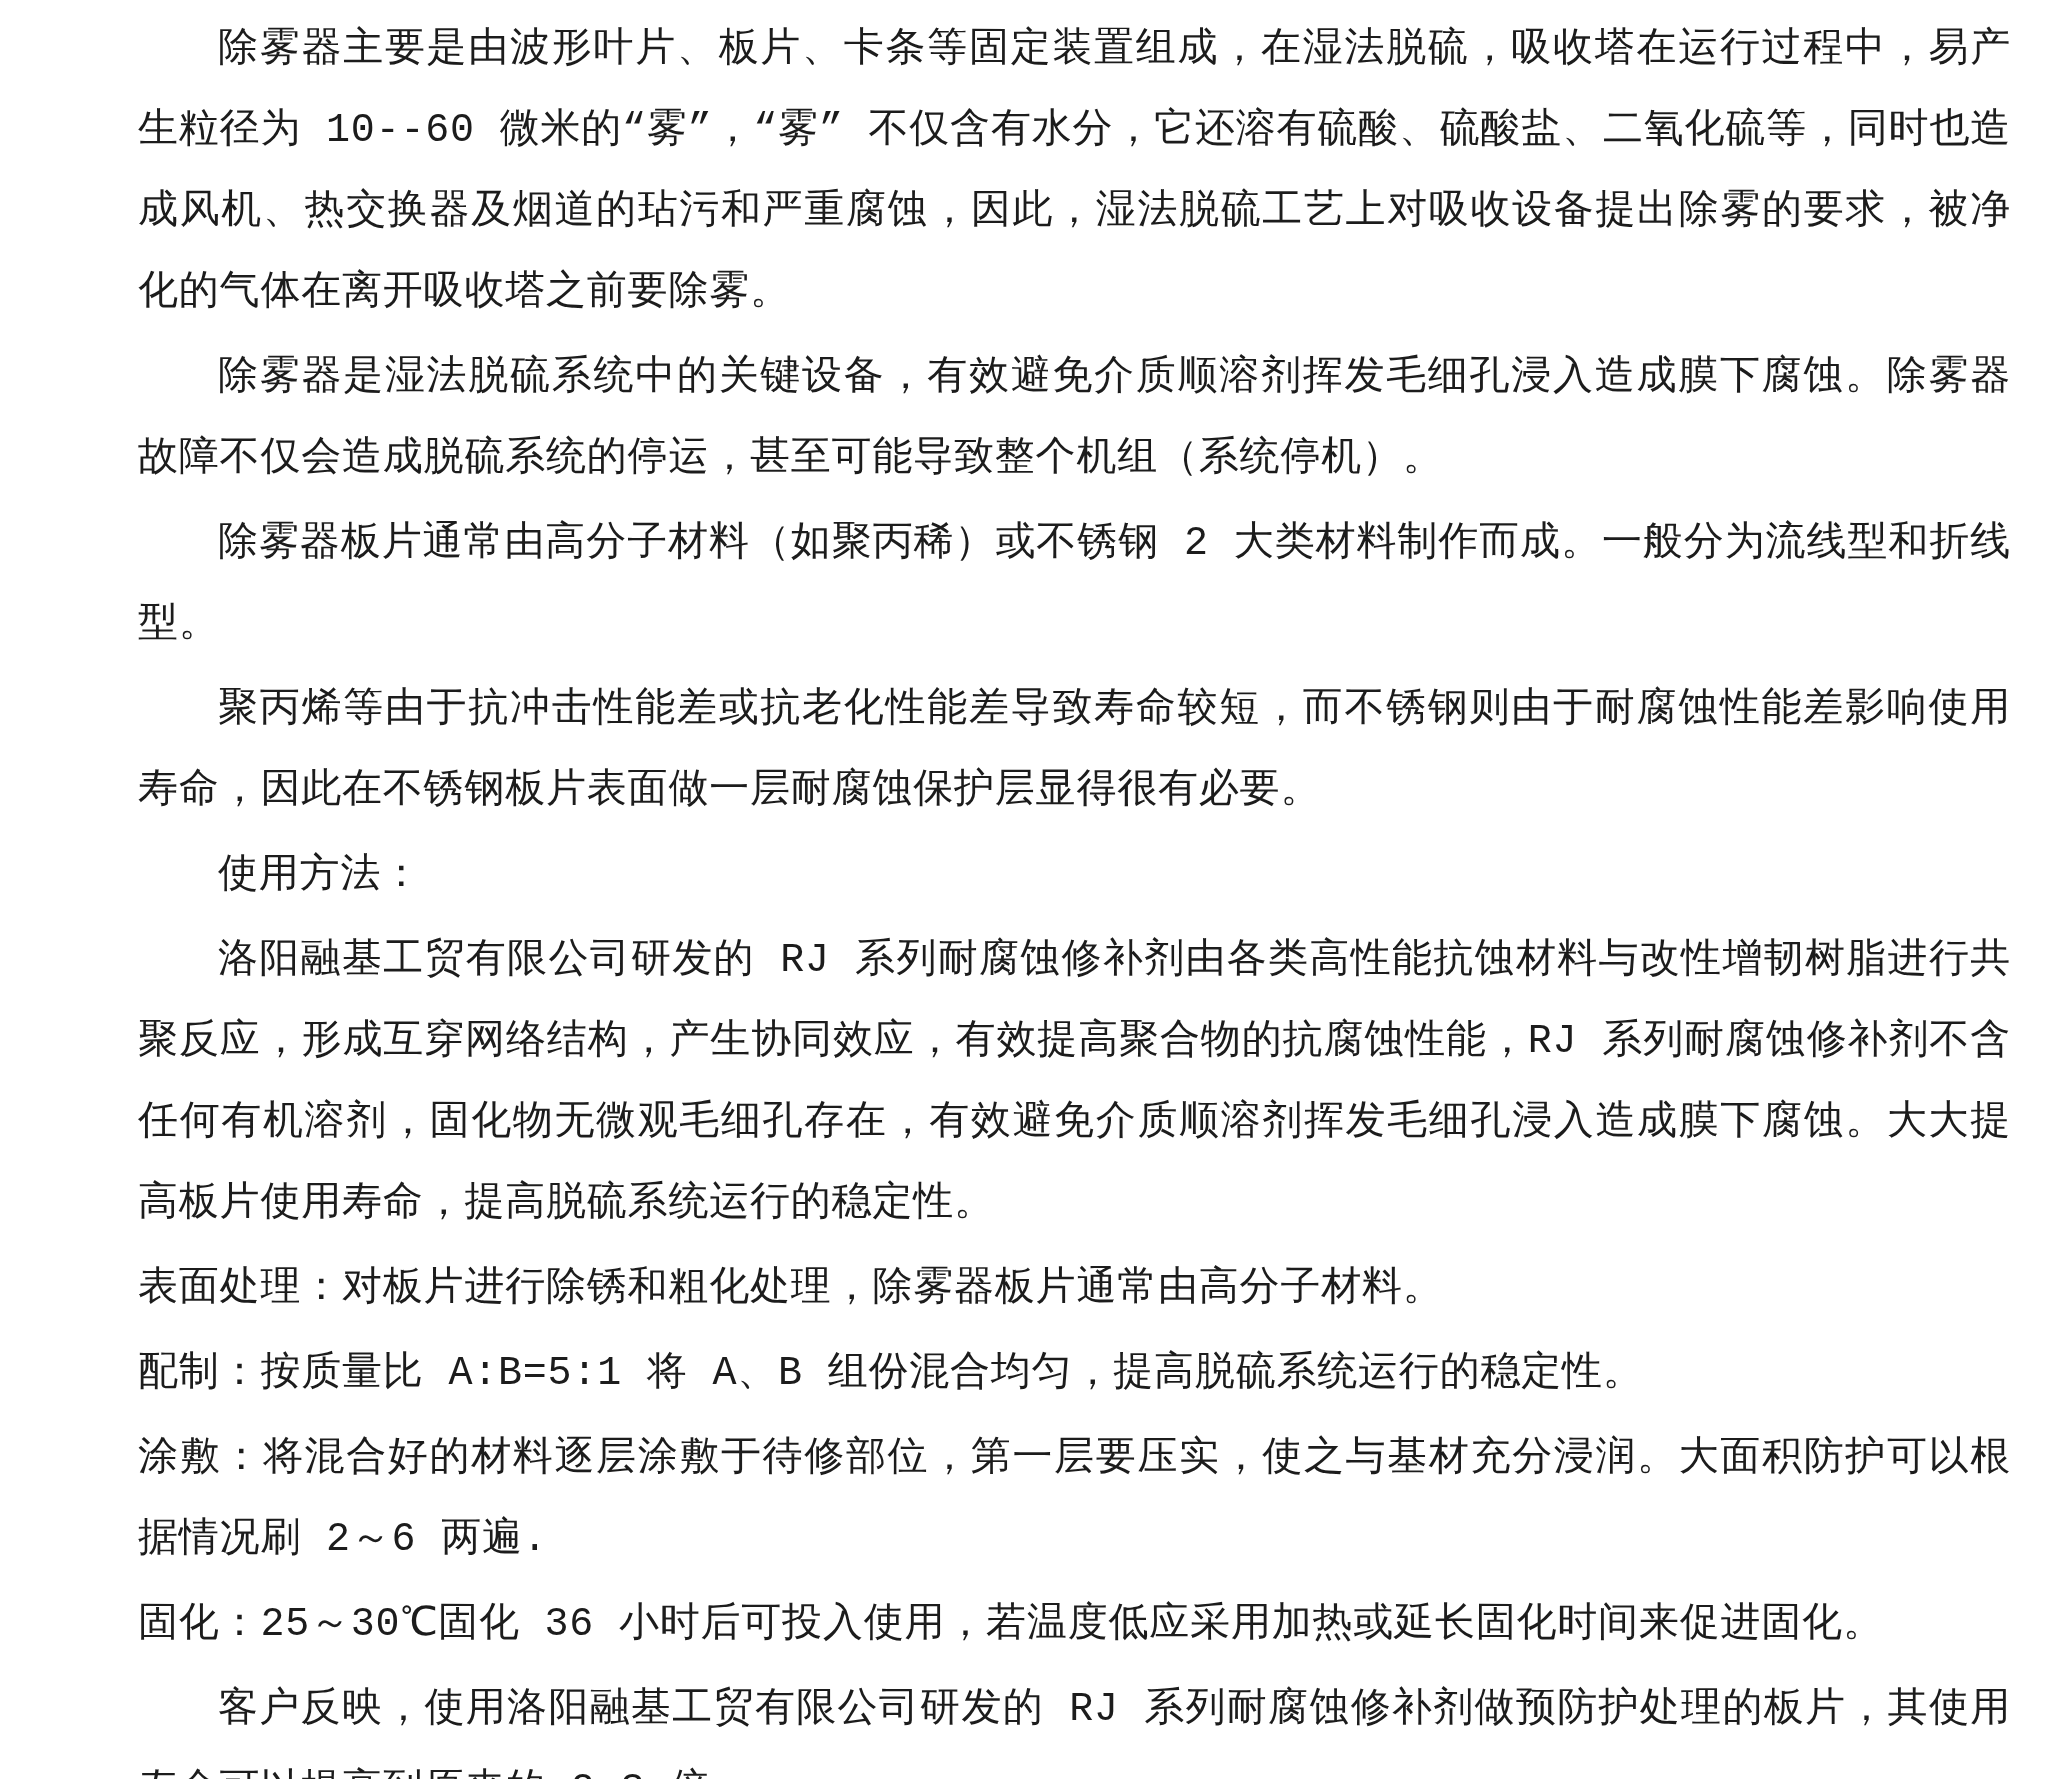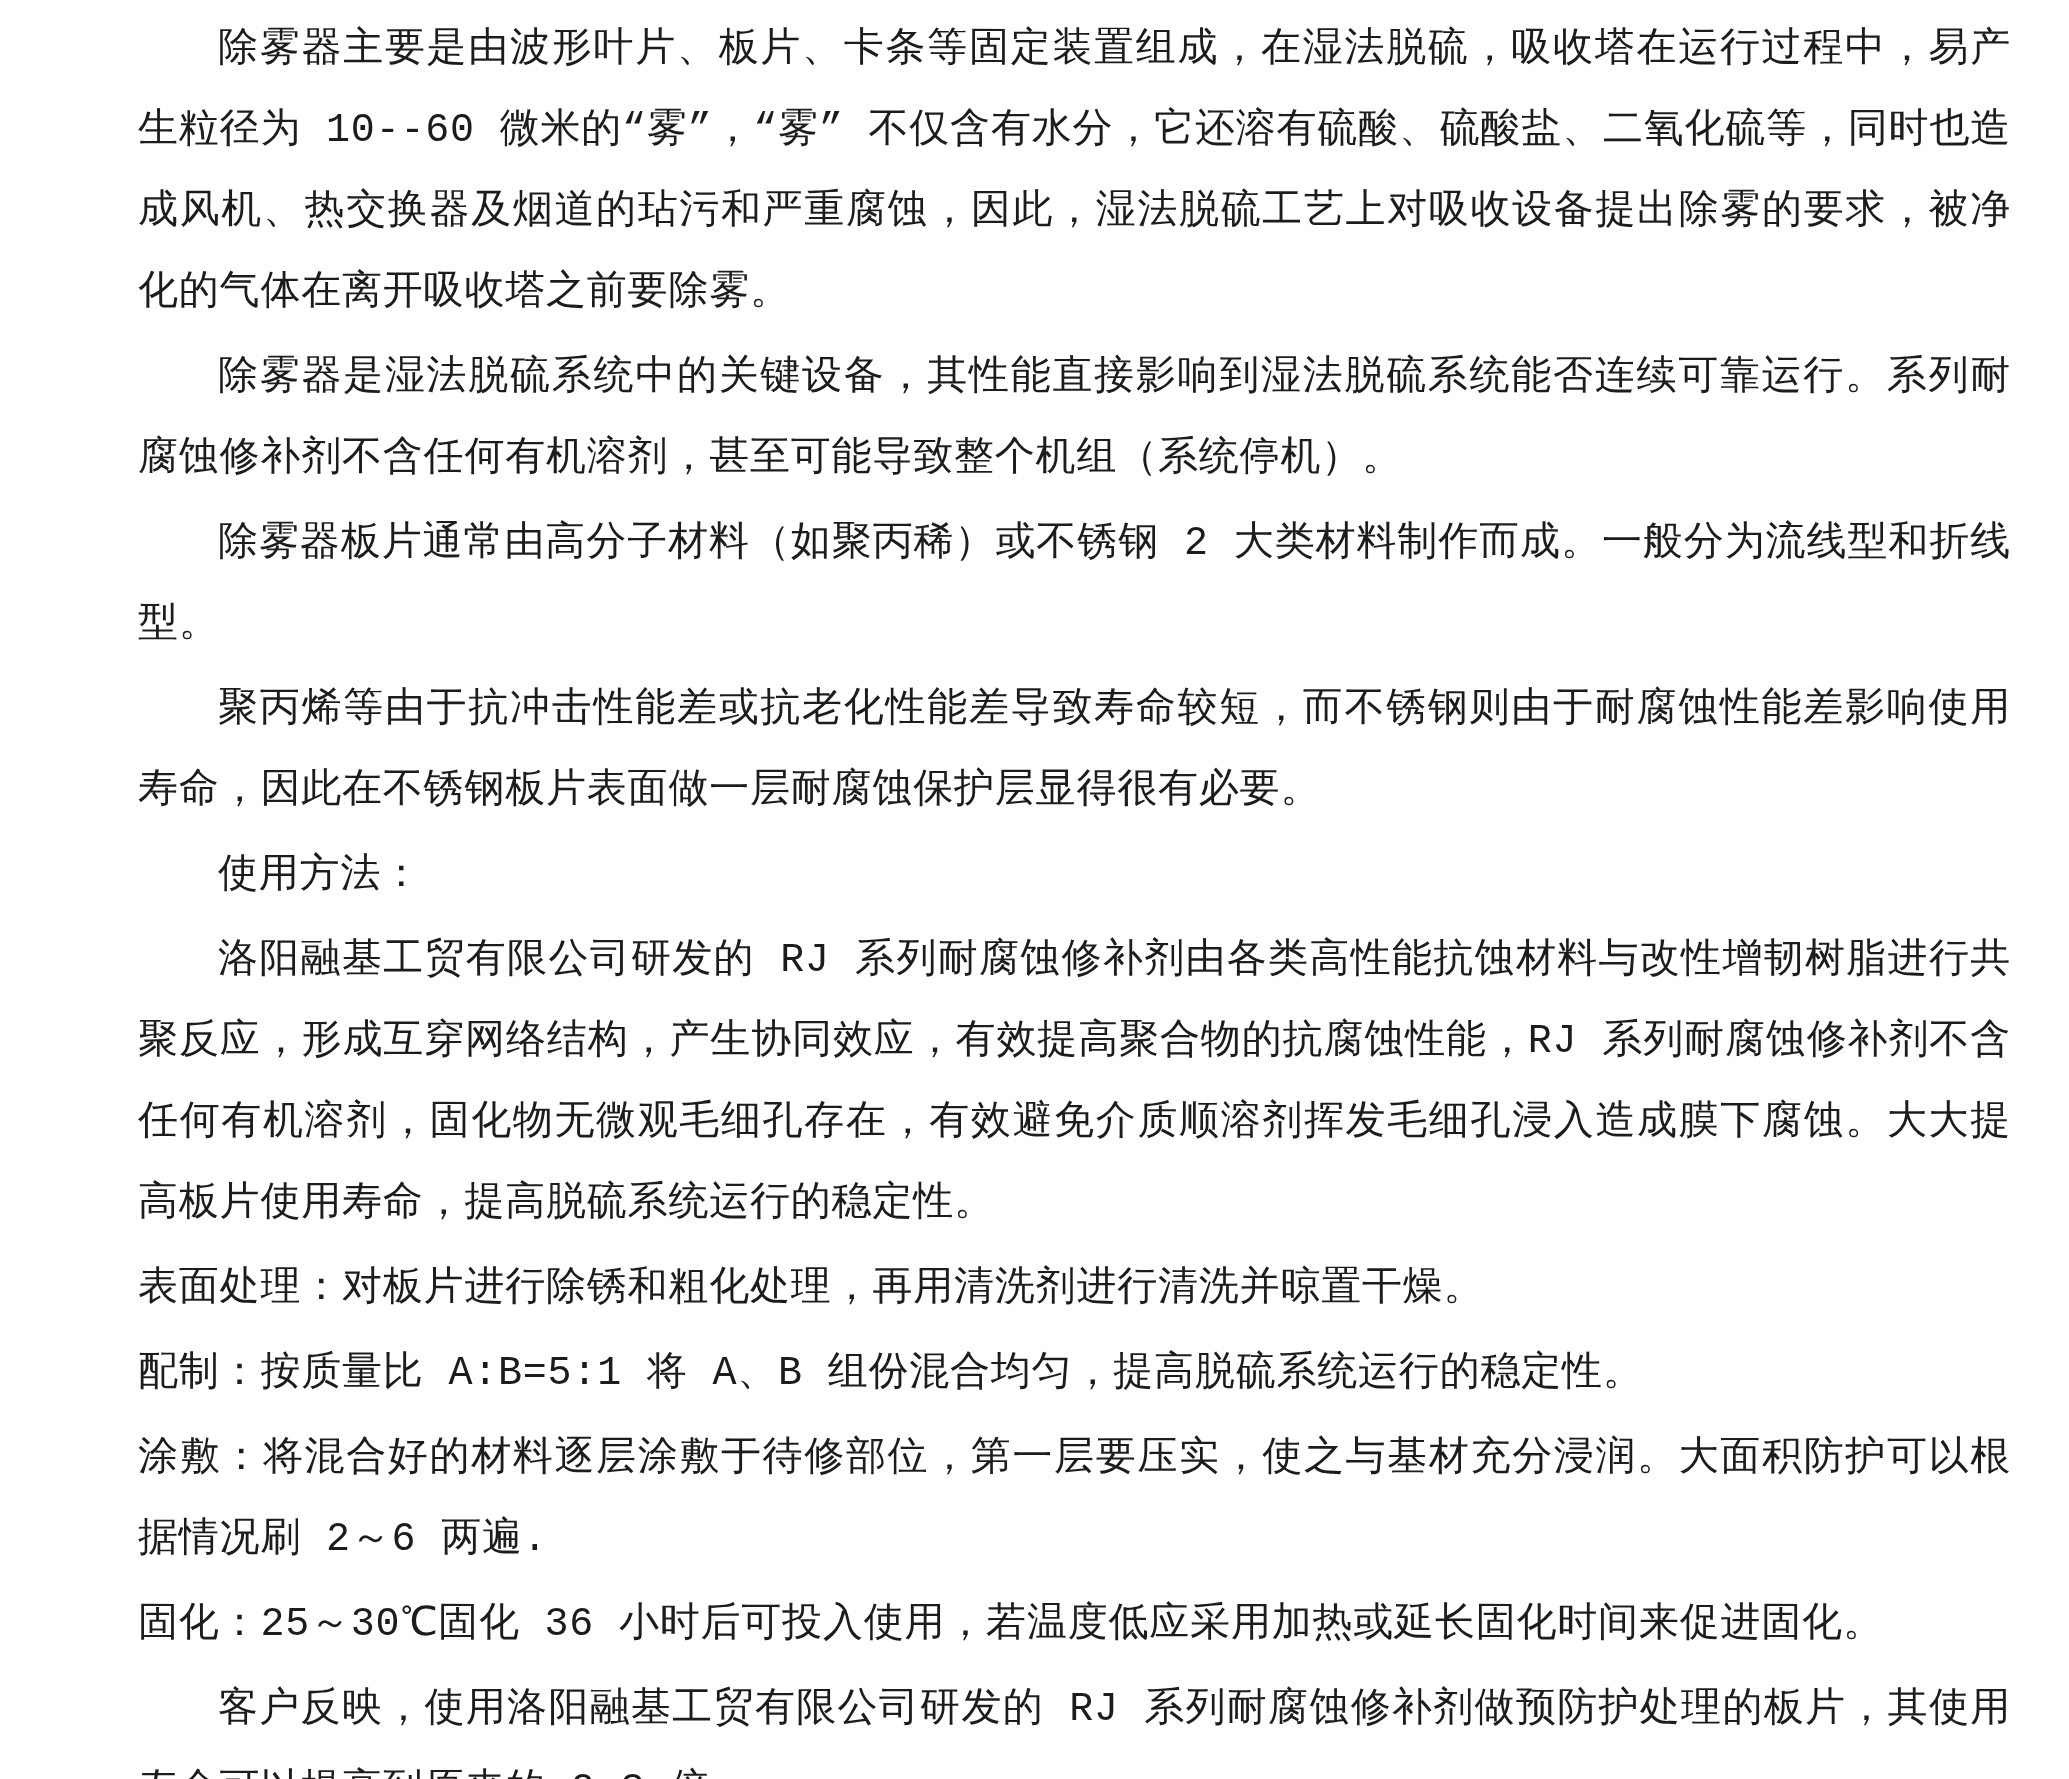--- a/index.html
+++ b/index.html
@@ -31,25 +31,25 @@
   .doc-body p.indent {
     text-indent: 2em;
   }
 </style>
 </head>
 <body>
 
 <div class="page">
   <div class="doc-body" id="doc-body">
       <p class="indent">除雾器主要是由波形叶片、板片、卡条等固定装置组成，在湿法脱硫，吸收塔在运行过程中，易产生粒径为 10--60 微米的“雾”，“雾” 不仅含有水分，它还溶有硫酸、硫酸盐、二氧化硫等，同时也造成风机、热交换器及烟道的玷污和严重腐蚀，因此，湿法脱硫工艺上对吸收设备提出除雾的要求，被净化的气体在离开吸收塔之前要除雾。</p>
-      <p class="indent">除雾器是湿法脱硫系统中的关键设备，其性能直接影响到湿法脱硫系统能否连续可靠运行。系列耐腐蚀修补剂不含任何有机溶剂，甚至可能导致整个机组（系统停机）。</p>
+      <p class="indent">除雾器是湿法脱硫系统中的关键设备，有效避免介质顺溶剂挥发毛细孔浸入造成膜下腐蚀。除雾器故障不仅会造成脱硫系统的停运，甚至可能导致整个机组（系统停机）。</p>
       <p class="indent">除雾器板片通常由高分子材料（如聚丙稀）或不锈钢 2 大类材料制作而成。一般分为流线型和折线型。</p>
       <p class="indent">聚丙烯等由于抗冲击性能差或抗老化性能差导致寿命较短，而不锈钢则由于耐腐蚀性能差影响使用寿命，因此在不锈钢板片表面做一层耐腐蚀保护层显得很有必要。</p>
       <p class="indent">使用方法：</p>
       <p class="indent">洛阳融基工贸有限公司研发的 RJ 系列耐腐蚀修补剂由各类高性能抗蚀材料与改性增韧树脂进行共聚反应，形成互穿网络结构，产生协同效应，有效提高聚合物的抗腐蚀性能，RJ 系列耐腐蚀修补剂不含任何有机溶剂，固化物无微观毛细孔存在，有效避免介质顺溶剂挥发毛细孔浸入造成膜下腐蚀。大大提高板片使用寿命，提高脱硫系统运行的稳定性。</p>
-      <p class="">表面处理：对板片进行除锈和粗化处理，再用清洗剂进行清洗并晾置干燥。</p>
+      <p class="">表面处理：对板片进行除锈和粗化处理，除雾器板片通常由高分子材料。</p>
       <p class="">配制：按质量比 A:B=5:1 将 A、B 组份混合均匀，提高脱硫系统运行的稳定性。</p>
       <p class="">涂敷：将混合好的材料逐层涂敷于待修部位，第一层要压实，使之与基材充分浸润。大面积防护可以根据情况刷 2～6 两遍.</p>
       <p class="">固化：25～30℃固化 36 小时后可投入使用，若温度低应采用加热或延长固化时间来促进固化。</p>
       <p class="indent">客户反映，使用洛阳融基工贸有限公司研发的 RJ 系列耐腐蚀修补剂做预防护处理的板片，其使用寿命可以提高到原来的 2-3 倍。</p>
     </div>
 </div>
 
 
 </body></html>

